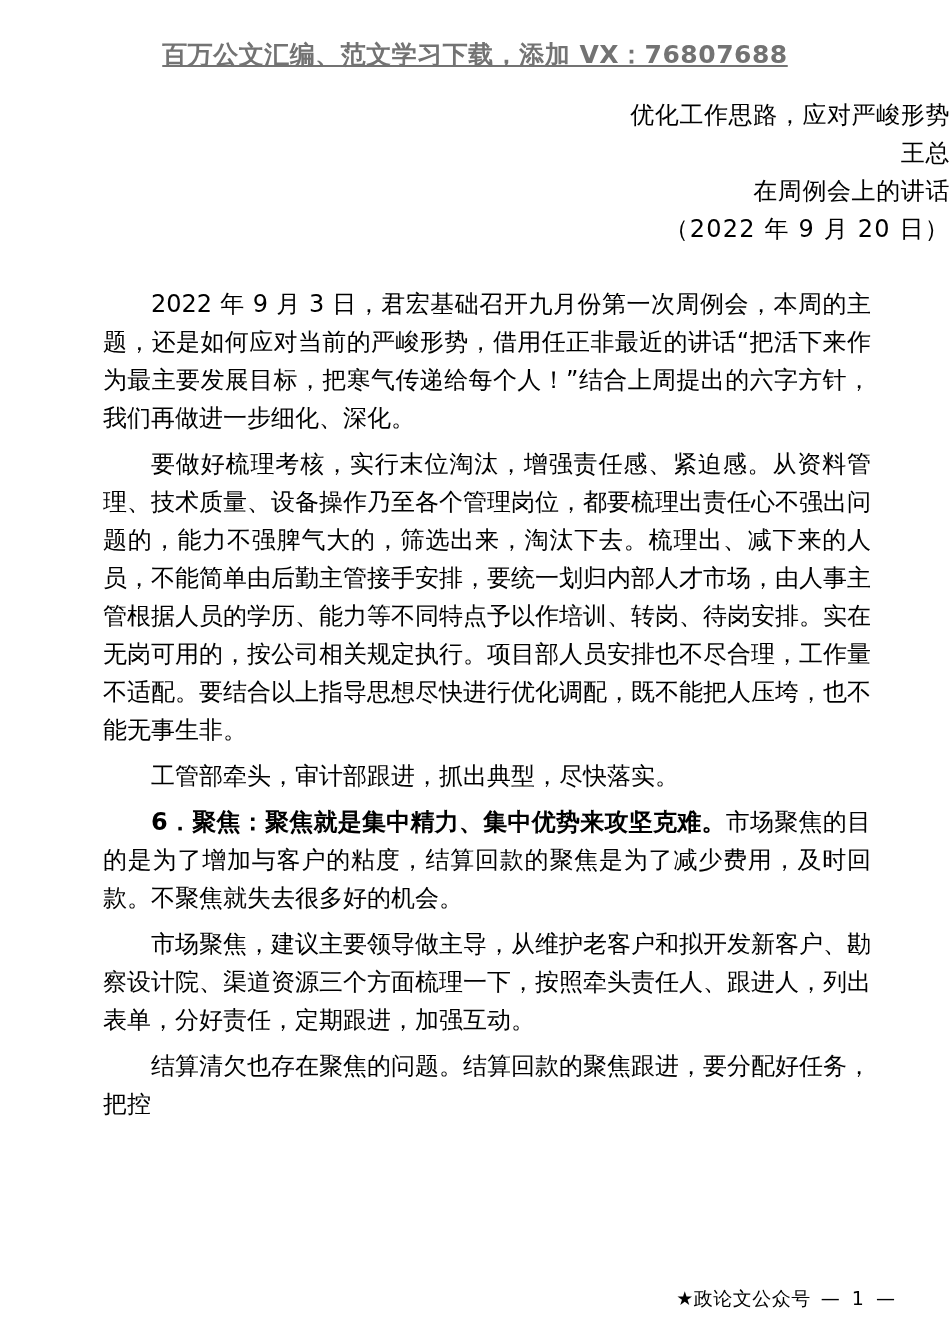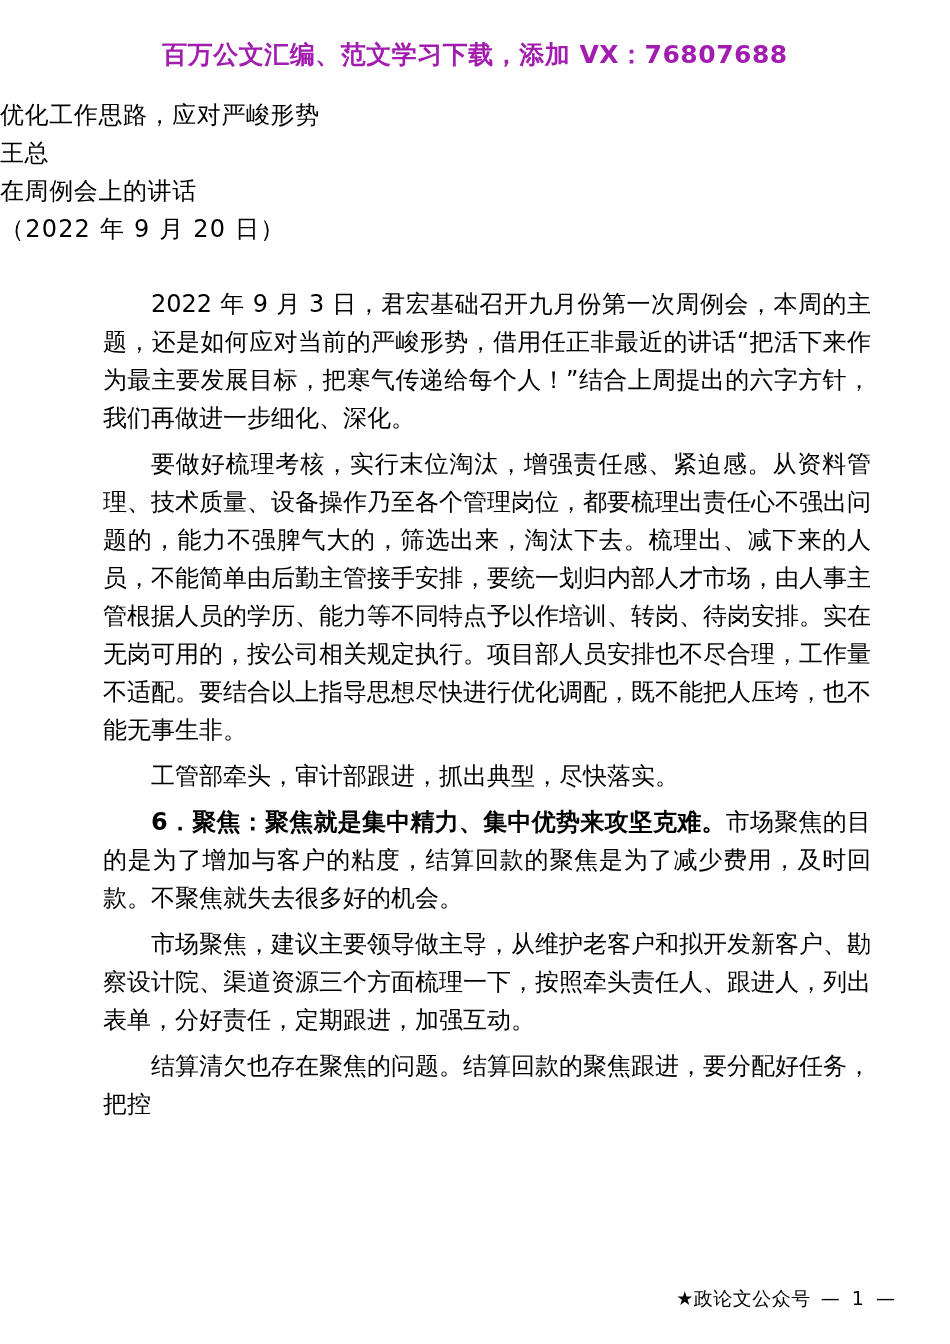--- a/index.html
+++ b/index.html
@@ -37,21 +37,21 @@
     line-height: 1.2;
     white-space: nowrap;
   }
 
   
   .title-block {
     position: absolute;
     top: 96px;
     left: 0;
     width: 950px;
-    text-align: left;
+    text-align: right;
   }
   .title-line {
     font-size: 24px;
     line-height: 38px;
     font-weight: 400;
     letter-spacing: 0.6px;
     white-space: nowrap;
   }
   .title-line.date-line {
     letter-spacing: 1.2px;
@@ -98,21 +98,21 @@
   .footer .pageno {
     margin-left: 10px;
     letter-spacing: 3px;
   }
 </style>
 </head>
 <body>
 
 <div class="page">
 
-  <div class="promo-banner" style="color: #a21caf;">百万公文汇编、范文学习下载，添加 VX：76807688</div>
+  <div class="promo-banner" style="color: #737373; text-decoration: underline;">百万公文汇编、范文学习下载，添加 VX：76807688</div>
 
   <div class="title-block">
     <div class="title-line">优化工作思路，应对严峻形势</div>
     <div class="title-line">王总</div>
     <div class="title-line">在周例会上的讲话</div>
     <div class="title-line date-line">（2022 年 9 月 20 日）</div>
   </div>
 
   <div class="body-text">
     <p class="para">

